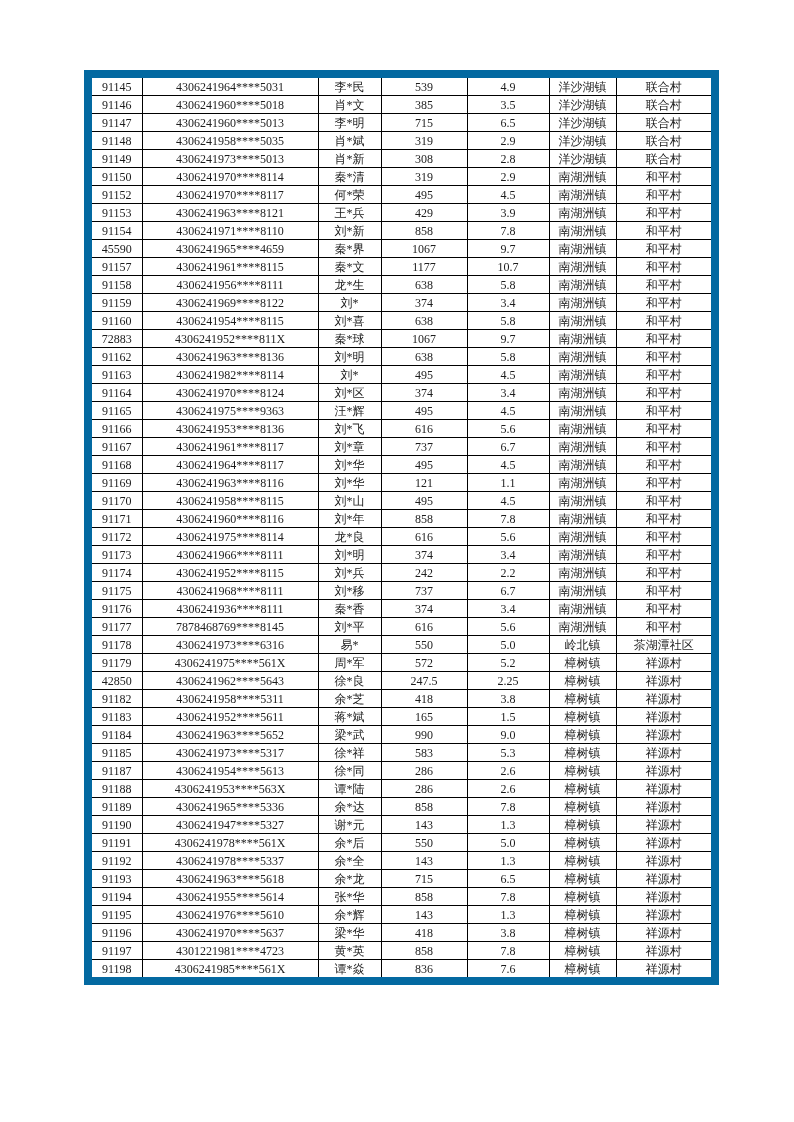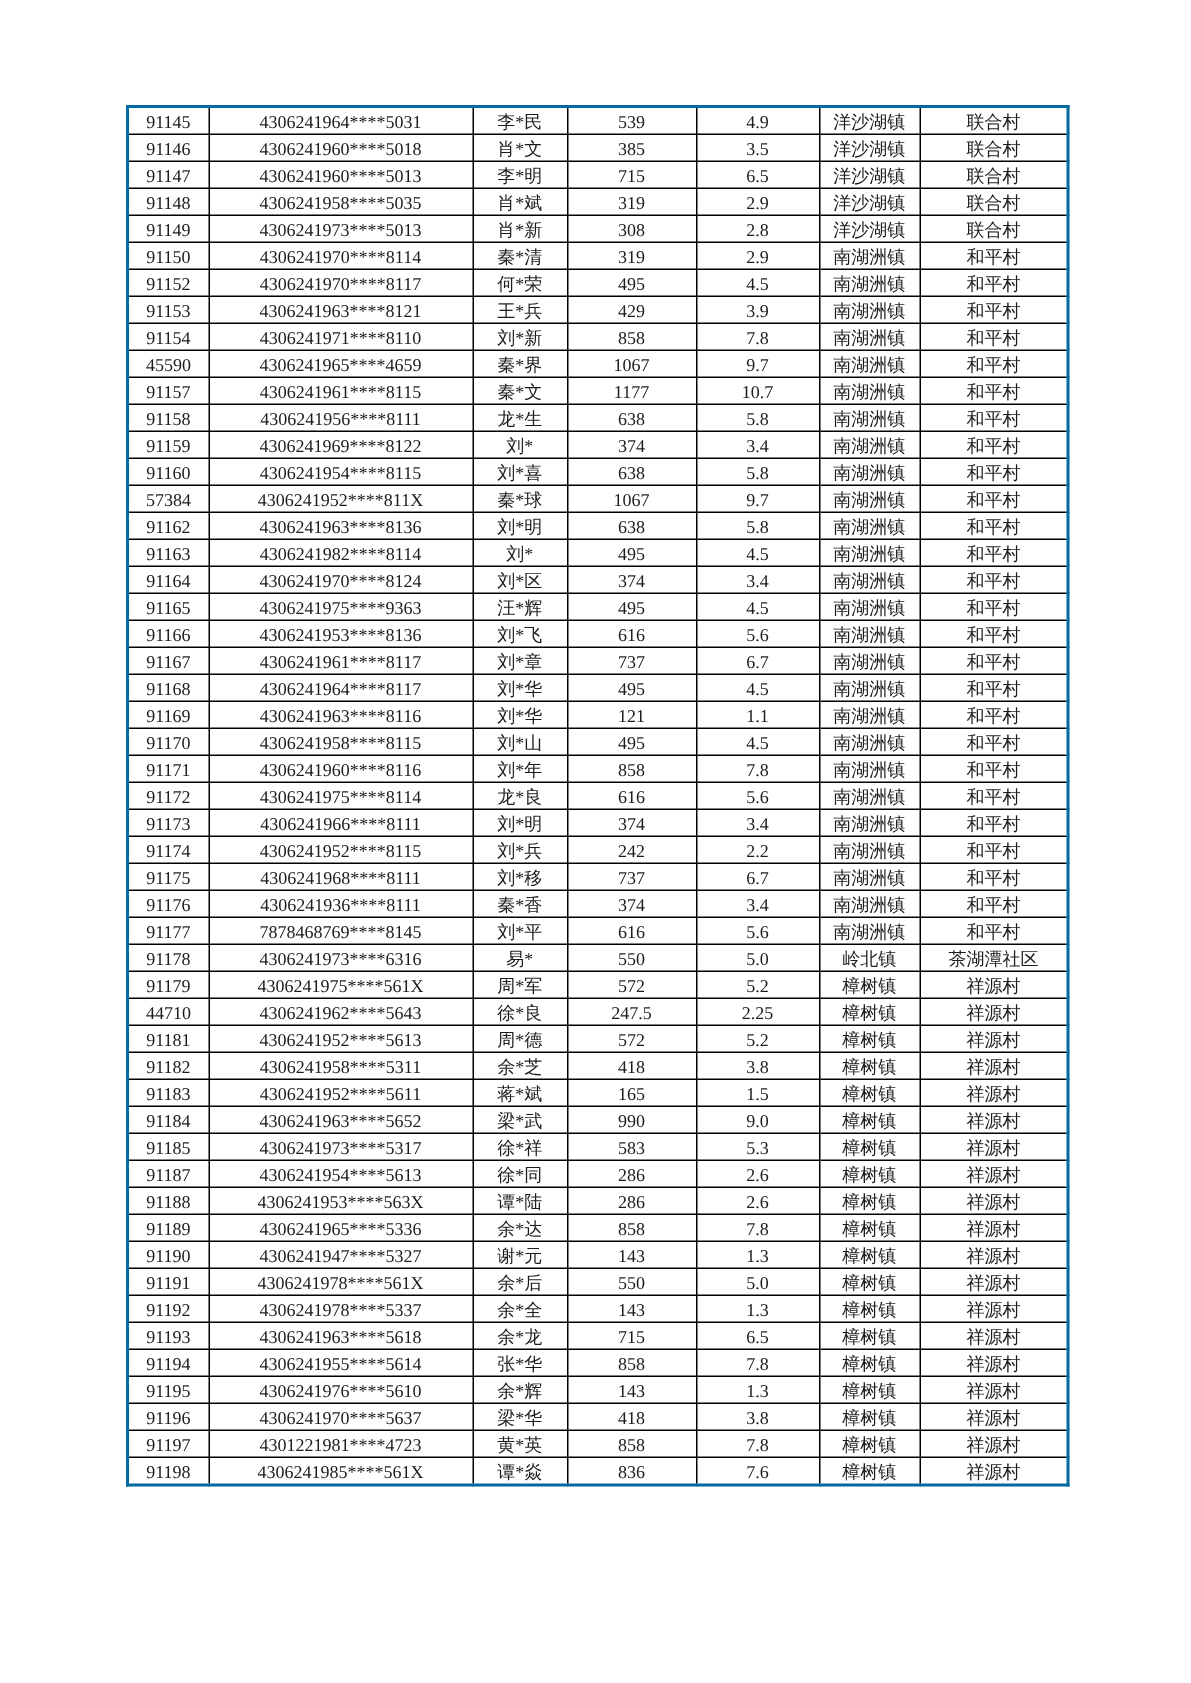--- a/index.html
+++ b/index.html
@@ -15,21 +15,21 @@
     overflow: hidden;
     font-family: "Liberation Serif", "DejaVu Serif", serif;
   }
   table.records {
     position: absolute;
     left: 84px;
     top: 70px;
     width: 627px;
     border-collapse: collapse;
     table-layout: fixed;
-    border: 2px solid #0369a1;
+    border: 8px solid #0369a1;
   }
   table.records td {
     border: 1px solid #000000;
     height: 17px;
     padding: 0 2px;
     font-size: 12px;
     line-height: 1;
     text-align: center;
     vertical-align: middle;
     color: #1c1c1c;
@@ -196,21 +196,21 @@
     <td>91160</td>
     <td>4306241954****8115</td>
     <td>刘*喜</td>
     <td>638</td>
     <td>5.8</td>
     <td>南湖洲镇</td>
     <td>和平村</td>
   </tr>
 
   <tr>
-    <td>57384</td>
+    <td>72883</td>
     <td>4306241952****811X</td>
     <td>秦*球</td>
     <td>1067</td>
     <td>9.7</td>
     <td>南湖洲镇</td>
     <td>和平村</td>
   </tr>
 
   <tr>
     <td>91162</td>
@@ -386,38 +386,29 @@
     <td>91179</td>
     <td>4306241975****561X</td>
     <td>周*军</td>
     <td>572</td>
     <td>5.2</td>
     <td>樟树镇</td>
     <td>祥源村</td>
   </tr>
 
   <tr>
-    <td>44710</td>
+    <td>42850</td>
     <td>4306241962****5643</td>
     <td>徐*良</td>
     <td>247.5</td>
     <td>2.25</td>
     <td>樟树镇</td>
     <td>祥源村</td>
   </tr>
 
-  <tr>
-    <td>91181</td>
-    <td>4306241952****5613</td>
-    <td>周*德</td>
-    <td>572</td>
-    <td>5.2</td>
-    <td>樟树镇</td>
-    <td>祥源村</td>
-  </tr>
 
   <tr>
     <td>91182</td>
     <td>4306241958****5311</td>
     <td>余*芝</td>
     <td>418</td>
     <td>3.8</td>
     <td>樟树镇</td>
     <td>祥源村</td>
   </tr>

